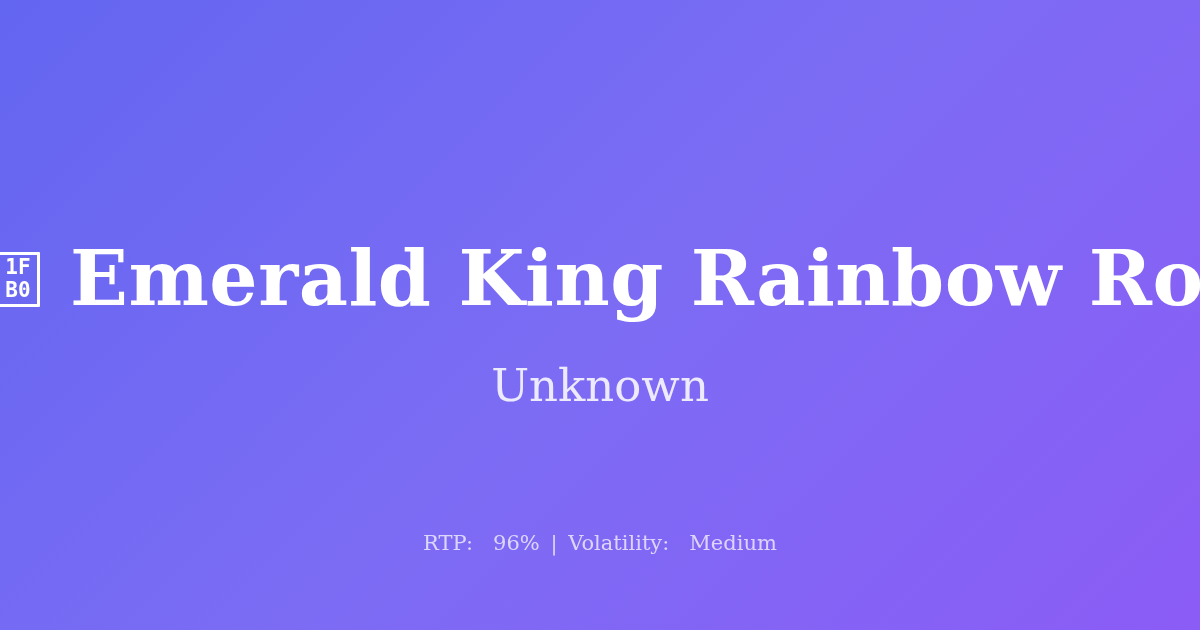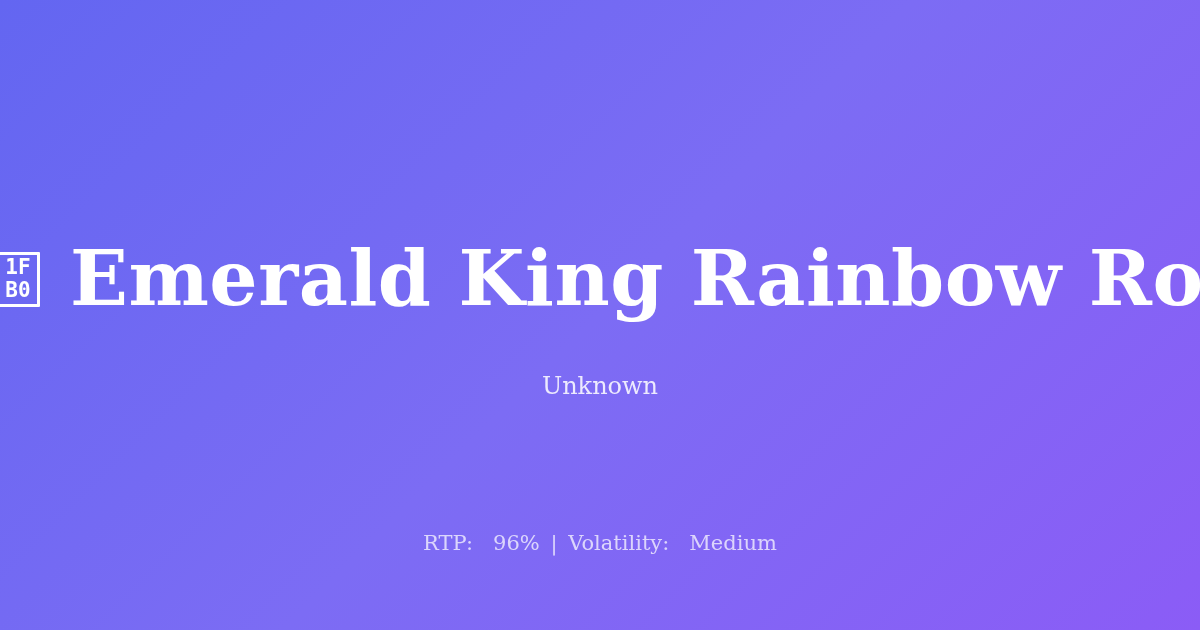--- a/index.html
+++ b/index.html
@@ -80,21 +80,21 @@
 
   
   .og-subtitle {
     position: absolute;
     top: 364px;
     left: 0;
     width: 1200px;
     text-align: center;
     font-family: "DejaVu Serif", "Liberation Serif", serif;
     font-weight: 400;
-    font-size: 24px;
+    font-size: 45px;
     line-height: 44px;
     color: rgba(255, 255, 255, 0.86);
     white-space: nowrap;
   }
 
   
   .og-meta {
     position: absolute;
     top: 528px;
     left: 0;

